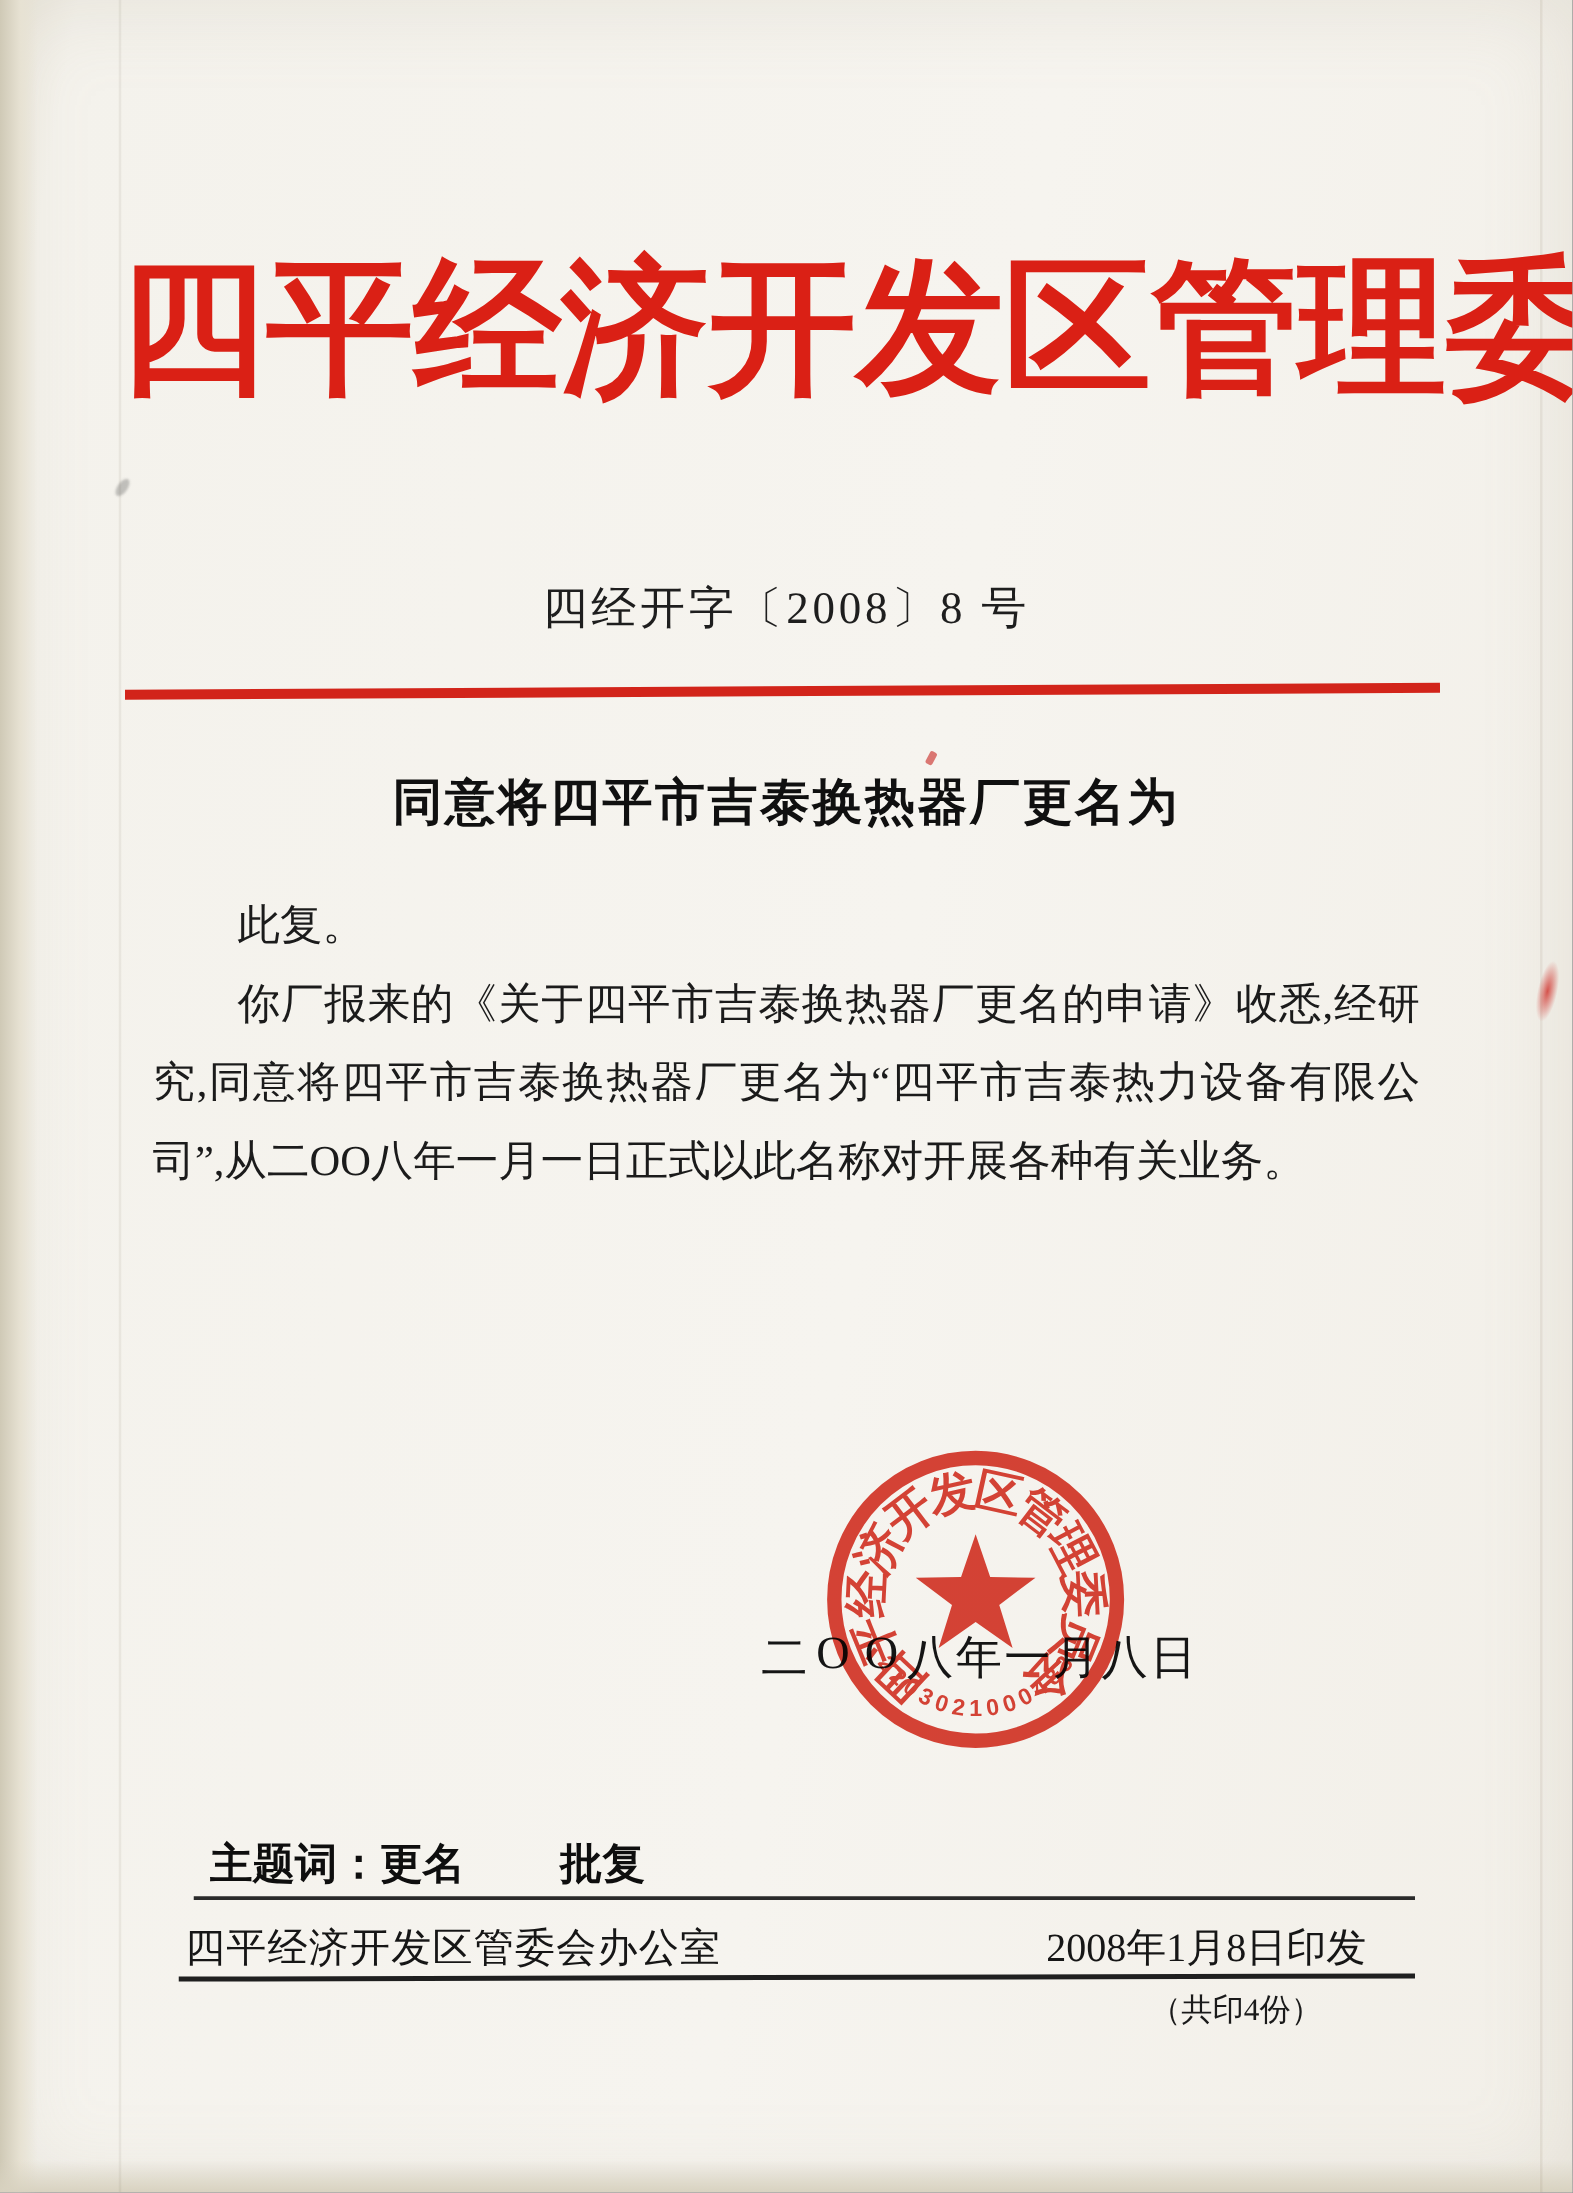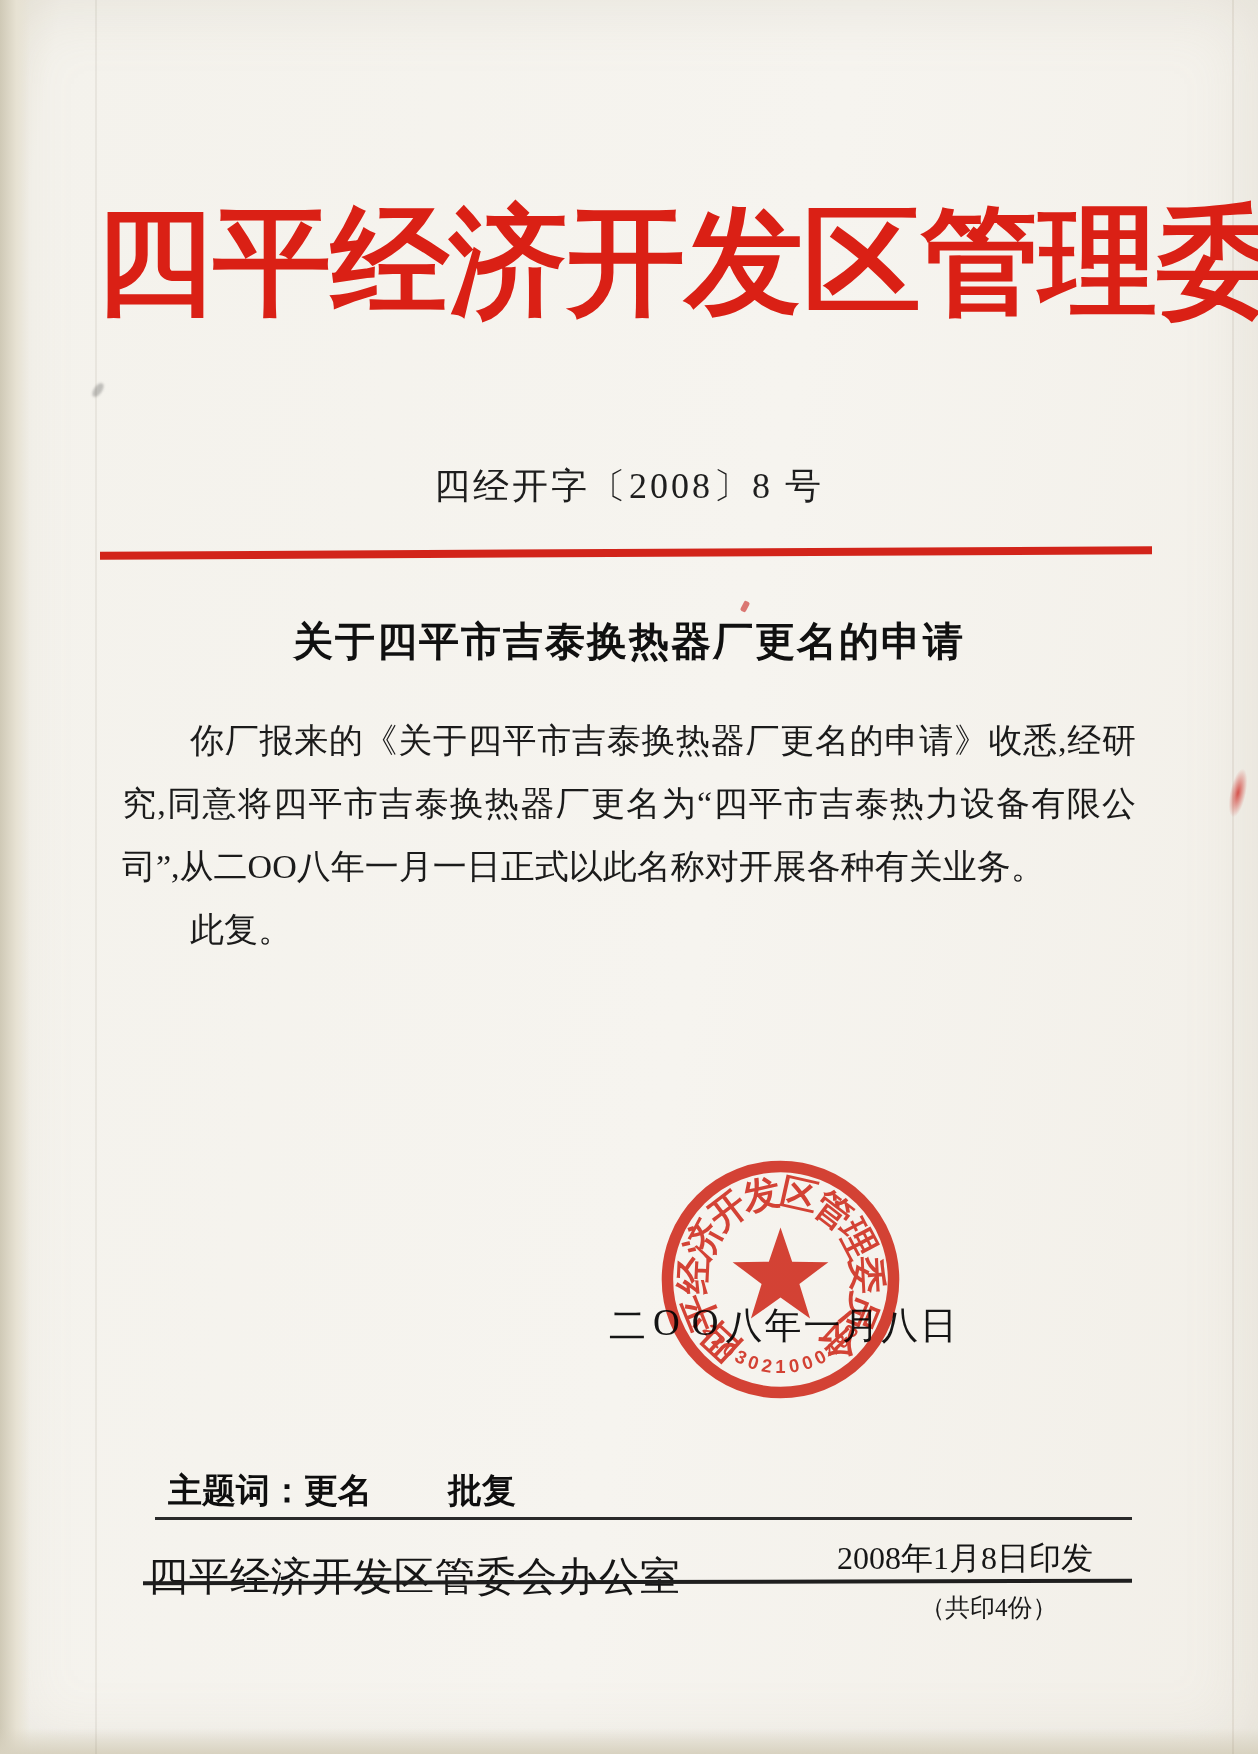--- a/index.html
+++ b/index.html
@@ -114,21 +114,21 @@
   }
   .subject-row .term-1 { }
   .subject-row .term-2 { margin-left: 76px; }
 
   .footer-rule-top {
     position: absolute; left: 155px; top: 1517px; width: 977px; height: 3px;
     background: #2a2a2a;
   }
   .issuing-office {
     position: absolute; left: 148px; top: 1537px;
-    font-size: 40px; color: #161616; letter-spacing: 1px; margin-top: 12px;
+    font-size: 32px; color: #161616; letter-spacing: 1px;
   }
   .print-date {
     position: absolute; left: 837px; top: 1537px;
     font-size: 32px; color: #161616;
   }
   .footer-rule-bottom {
     position: absolute; left: 143px; top: 1580px; width: 989px; height: 4px;
     background: #1f1f1f; transform: rotate(-0.15deg);
   }
   .copies-note {
@@ -159,25 +159,25 @@
       <span>区</span>
       <span>管</span>
       <span>理</span>
       <span>委</span>
     </div>
 
   <div class="doc-number">四经开字〔2008〕8 号</div>
 
   <div class="red-rule"></div>
 
-  <div class="doc-title">关于四平市吉泰换热器厂更名的申请</div>
+  <div class="doc-title">同意将四平市吉泰换热器厂更名为</div>
 
   <div class="body-block">
+    <p class="indent">此复。</p>
     <p class="indent">你厂报来的《关于四平市吉泰换热器厂更名的申请》收悉,经研究,同意将四平市吉泰换热器厂更名为“四平市吉泰热力设备有限公司”,从二OO八年一月一日正式以此名称对开展各种有关业务。</p>
-    <p class="indent">此复。</p>
   </div>
 
   <div class="issue-date">
       <span>二</span>
       <span>O</span>
       <span>O</span>
       <span>八</span>
       <span>年</span>
       <span>一</span>
       <span>月</span>

